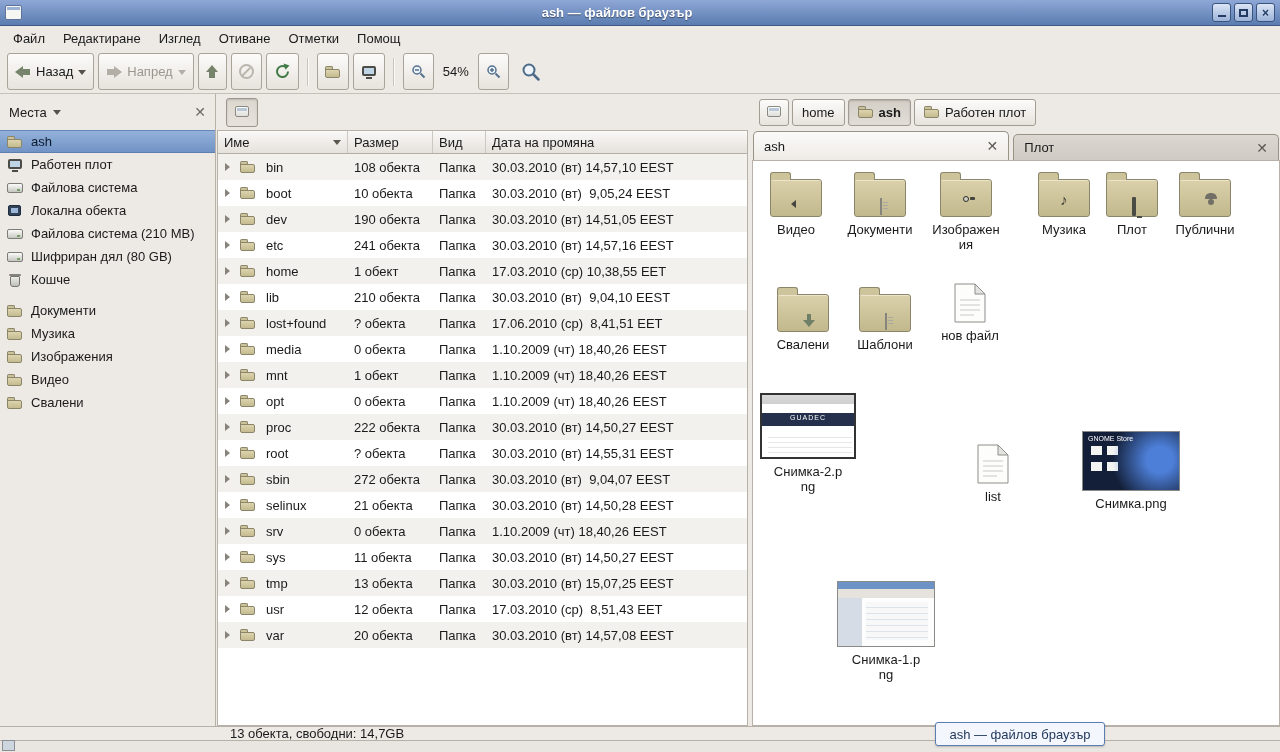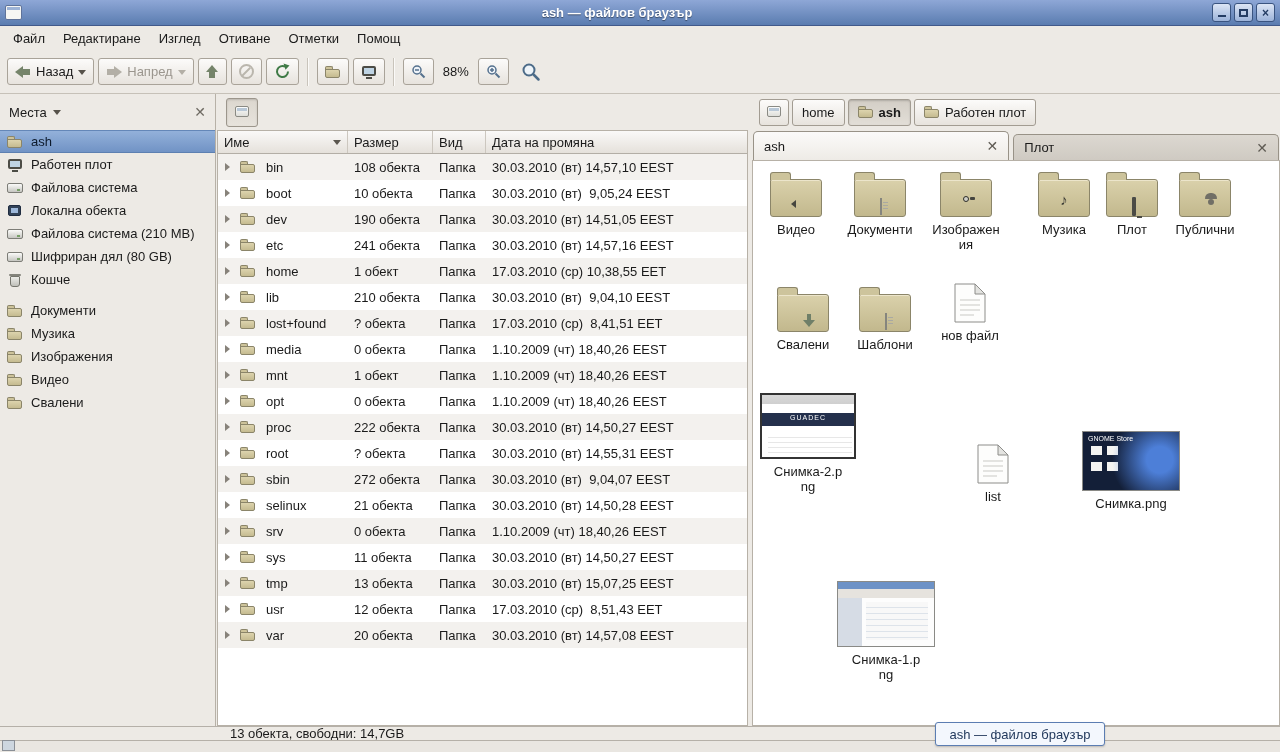--- a/index.html
+++ b/index.html
@@ -21,21 +21,21 @@
   .g-max{width:9px;height:8px;border:2px solid #243c63;box-sizing:border-box}
   .g-close{font-size:12px;font-weight:bold;color:#243c63;line-height:1}
 
   
   .menubar{position:absolute;left:0;top:26px;right:0;height:24px;display:flex;align-items:center;padding-left:4px}
   .menu-item{padding:3px 9px;cursor:default}
 
   
   .toolbar{position:absolute;left:0;top:50px;right:0;height:44px;border-bottom:1px solid #c6c1b8;
            display:flex;align-items:center;gap:4px;padding:0 7px;box-sizing:border-box}
-  .tbtn{height:27px;display:flex;align-items:center;gap:5px;padding:0 7px;border:1px solid #a9a399;
+  .tbtn{height:37px;display:flex;align-items:center;gap:5px;padding:0 7px;border:1px solid #a9a399;
         border-radius:3px;background:linear-gradient(#fcfbfa,#e7e3dd);box-sizing:border-box}
   .tbtn.disabled{color:#9b968e}
   .sep{width:1px;height:28px;background:#c9c4bb;border-right:1px solid #fbfaf8;margin:0 4px}
   .chev{width:0;height:0;border:4px solid transparent;border-top:5px solid #56524a;margin-top:5px}
   .arr{display:inline-block;position:relative;width:16px;height:12px}
   .arr-left::before{content:"";position:absolute;left:0;top:0;border-top:6px solid transparent;border-bottom:6px solid transparent;border-right:8px solid #75846a}
   .arr-left::after{content:"";position:absolute;left:8px;top:3px;width:7px;height:6px;background:#75846a}
   .arr-right::before{content:"";position:absolute;right:0;top:0;border-top:6px solid transparent;border-bottom:6px solid transparent;border-left:8px solid #b3afa6}
   .arr-right::after{content:"";position:absolute;left:1px;top:3px;width:7px;height:6px;background:#b3afa6}
   .arr-up{width:13px;height:14px}
@@ -240,21 +240,21 @@
         <i class="ico ico-monitor"></i>
       </span>
     <i class="sep"></i>
     <span class="tbtn">
       <svg width="15" height="15" viewBox="0 0 15 15">
         <circle cx="6" cy="6" r="4" fill="#eef3f8" stroke="#55718e" stroke-width="1.5"></circle>
         <line x1="9.5" y1="9.5" x2="13.5" y2="13.5" stroke="#55718e" stroke-width="2"></line>
         <line x1="4" y1="6" x2="8" y2="6" stroke="#55718e" stroke-width="1.5"></line>
       </svg>
     </span>
-    <span class="zoom-label">88%</span>
+    <span class="zoom-label">54%</span>
     <span class="tbtn">
       <svg width="15" height="15" viewBox="0 0 15 15">
         <circle cx="6" cy="6" r="4" fill="#eef3f8" stroke="#55718e" stroke-width="1.5"></circle>
         <line x1="9.5" y1="9.5" x2="13.5" y2="13.5" stroke="#55718e" stroke-width="2"></line>
         <line x1="4" y1="6" x2="8" y2="6" stroke="#55718e" stroke-width="1.5"></line>
         <line x1="6" y1="4" x2="6" y2="8" stroke="#55718e" stroke-width="1.5"></line>
       </svg>
     </span>
     <span class="tbtn" style="border-color:transparent;background:transparent">
       <svg width="20" height="20" viewBox="0 0 20 20">
@@ -405,21 +405,21 @@
             <span class="cell c-date">30.03.2010 (вт)  9,04,10 EEST</span>
           </div>
         <div class="row">
             <span class="cell c-name">
               <i class="expander"></i>
               <i class="ico ico-folder"></i>
               <span>lost+found</span>
             </span>
             <span class="cell c-size">? обекта</span>
             <span class="cell c-type">Папка</span>
-            <span class="cell c-date">17.03.2010 (ср)  8,41,51 EET</span>
+            <span class="cell c-date">17.06.2010 (ср)  8,41,51 EET</span>
           </div>
         <div class="row">
             <span class="cell c-name">
               <i class="expander"></i>
               <i class="ico ico-folder"></i>
               <span>media</span>
             </span>
             <span class="cell c-size">0 обекта</span>
             <span class="cell c-type">Папка</span>
             <span class="cell c-date">1.10.2009 (чт) 18,40,26 EEST</span>

